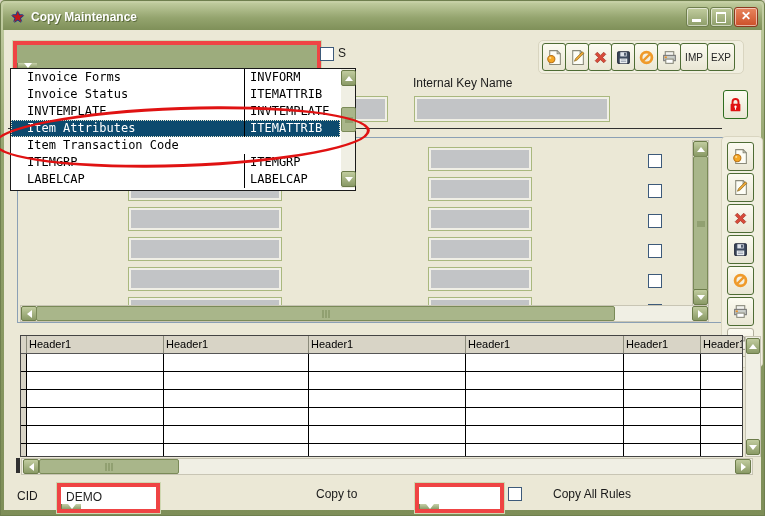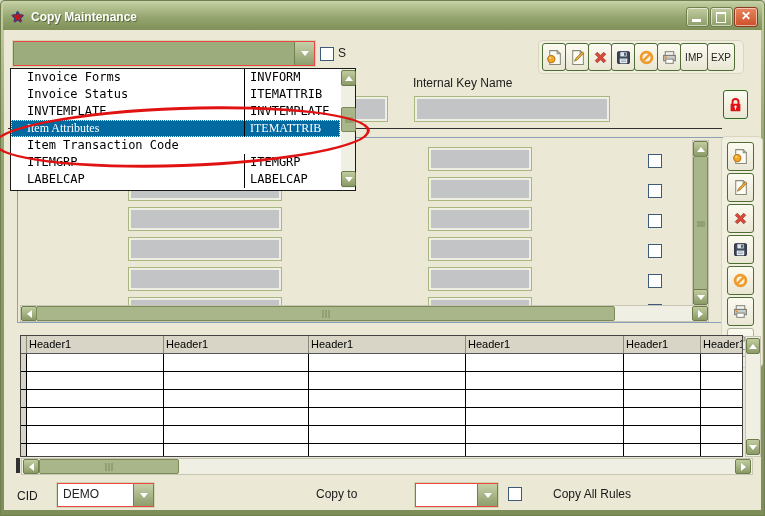--- a/index.html
+++ b/index.html
@@ -17,21 +17,21 @@
   .wbtn{position:absolute;top:7px;width:21px;height:18px;border:1px solid #6f7f4e;border-radius:3px;
        background:linear-gradient(#c2cd9f,#8d9d69);box-shadow:inset 0 0 0 1px rgba(255,255,255,.55);}
   #btn-min{left:686px}#btn-max{left:710px}
   #btn-close{left:734px;width:22px;background:linear-gradient(#e8865f,#cc4f28);border-color:#8a3a1f;}
   .glyph-min{position:absolute;left:5px;bottom:4px;width:9px;height:3px;background:#fff;}
   .glyph-max{position:absolute;left:5px;top:4px;width:8px;height:8px;border:1px solid #fff;border-top-width:2px;}
   .glyph-x{position:absolute;left:0;top:1px;width:100%;text-align:center;color:#fff;font-size:12px;font-weight:bold;}
   
   #client{position:absolute;left:4px;top:30px;width:757px;height:480px;background:#ebe8d6;}
   
-  .combo{position:absolute;display:flex;background:#fff;border:1px solid #ef4444;outline:1px solid #cfd8b2;}
+  .combo{position:absolute;display:flex;background:#fff;border:4px solid #ef4444;outline:1px solid #cfd8b2;flex-direction:column;}
   .combo .cval{flex:1;font-size:12px;line-height:21px;padding-left:5px;color:#222;overflow:hidden;}
   .cbtn{width:19px;background:linear-gradient(#c6d0a8,#8d9d6b);border-left:1px solid #6f7f4e;
         display:flex;align-items:center;justify-content:center;}
   .tri-d{width:0;height:0;border-left:4px solid transparent;border-right:4px solid transparent;border-top:5px solid #fff;}
   .tri-u{width:0;height:0;border-left:4px solid transparent;border-right:4px solid transparent;border-bottom:5px solid #fff;}
   .tri-l{width:0;height:0;border-top:4px solid transparent;border-bottom:4px solid transparent;border-right:5px solid #fff;}
   .tri-r{width:0;height:0;border-top:4px solid transparent;border-bottom:4px solid transparent;border-left:5px solid #fff;}
   #main-combo{left:9px;top:11px;width:300px;height:23px;background:#9dac7d;}
   .cb{position:absolute;width:12px;height:12px;background:#fff;border:1px solid #3d5a7a;}
   .lbl{position:absolute;font-size:12px;color:#1a1a1a;}
@@ -43,21 +43,21 @@
   .btn svg{width:17px;height:17px;}
   .btn.txt{width:26px;}
   .btn.disabled{border-color:#b3b09e;}
   
   .field{position:absolute;background:#c2c4c6;border:2px solid #f0efe6;outline:1px solid #a9b87e;}
   
   #dd{position:absolute;left:6px;top:38px;width:344px;height:121px;background:#fff;border:1px solid #1a1a1a;z-index:5;}
   .dd-row{display:flex;height:17px;font-family:"DejaVu Sans Mono",monospace;font-size:12px;line-height:17px;color:#000;}
   .dd-label{flex:0 0 197px;padding-left:0;overflow:hidden;white-space:nowrap;margin-left:16px;}
   .dd-code{flex:1;border-left:1px solid #000;padding-left:5px;overflow:hidden;white-space:nowrap;margin-left:20px;}
-  .dd-row.sel{background:#0369a1;color:#fff;outline:1px dotted #e8e8d0;outline-offset:-1px;font-family:Liberation Serif, serif;}
+  .dd-row.sel{background:#0c4a6e;color:#fff;outline:1px dotted #e8e8d0;outline-offset:-1px;}
   .sb-v{position:absolute;background:#f0efe4;border:1px solid #c8c5b4;}
   .sbtn{position:absolute;background:linear-gradient(#c1cc9f,#8a9a66);border:1px solid #6c7c4a;border-radius:2px;
         display:flex;align-items:center;justify-content:center;}
   .thumb{position:absolute;background:#a9b68a;border:1px solid #7a8a58;border-radius:2px;}
   .grip-h{position:absolute;left:50%;top:50%;transform:translate(-50%,-50%);display:flex;gap:2px;}
   .grip-h i{display:block;width:1px;height:8px;background:#7a8a58;}
   .grip-v{position:absolute;left:50%;top:50%;transform:translate(-50%,-50%);}
   .grip-v i{display:block;width:8px;height:1px;background:#7a8a58;margin:1px 0;}
   
   #ellipse{position:absolute;left:-10px;top:77px;width:370px;height:54px;border:3px solid #e01212;

